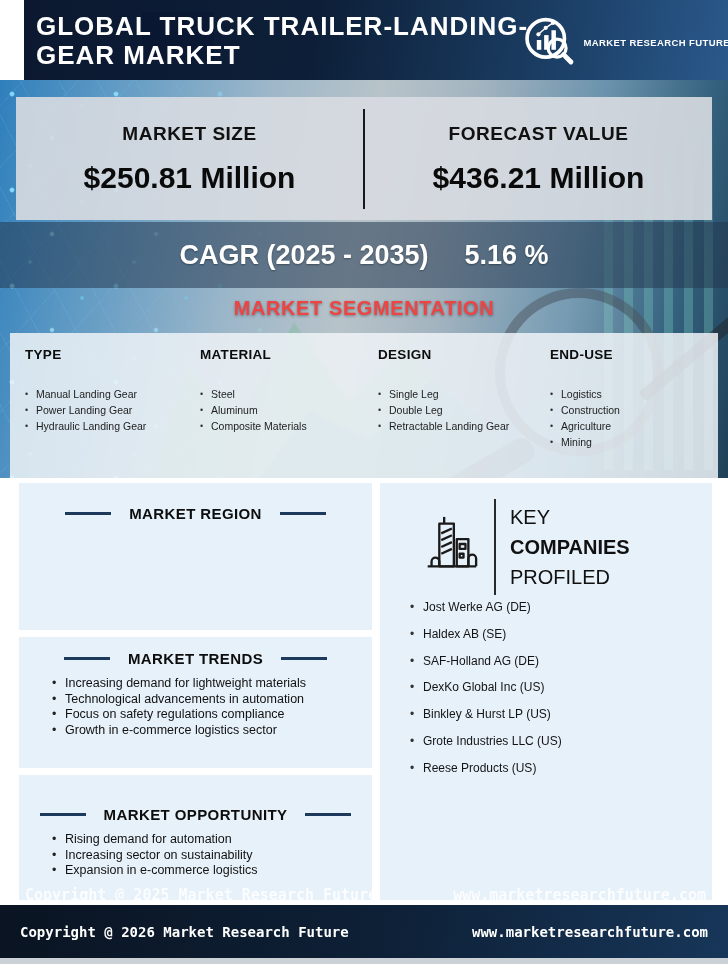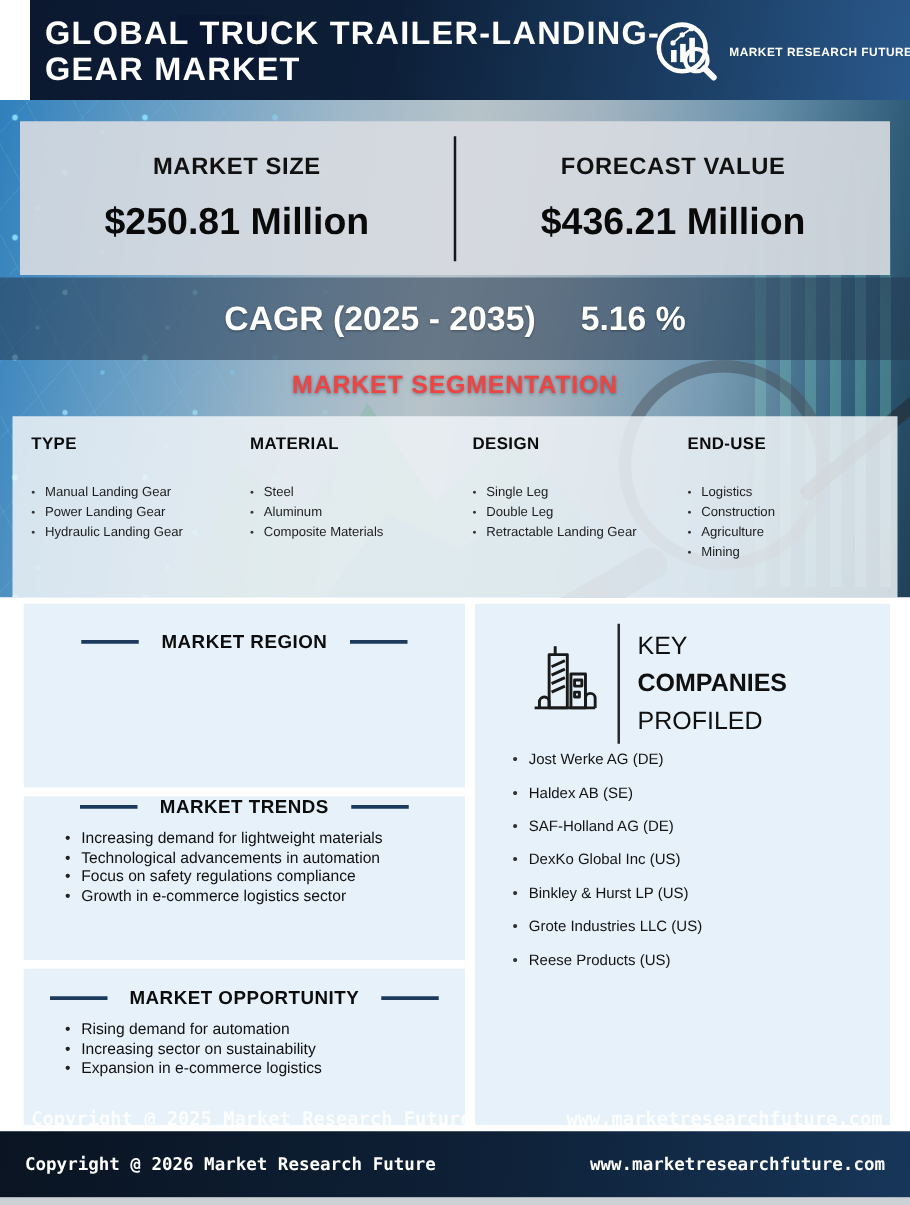--- a/index.html
+++ b/index.html
@@ -74,22 +74,22 @@
   .content { position:absolute; left:0; top:478px; width:728px; height:427px; background:#fff; z-index:3;}
   .lightbox { position:absolute; background:#e7f1fa; }
   .box-region { left:19px; top:5px; width:353px; height:147px;}
   .box-trends { left:19px; top:159px; width:353px; height:131px;}
   .box-opp    { left:19px; top:297px; width:353px; height:125px;}
   .box-comp   { left:380px; top:5px; width:332px; height:417px;}
   .sec-head { display:flex; align-items:center; justify-content:center; gap:18px;}
   .sec-head .dash { width:46px; height:3px; background:#1d3a5c;}
   .sec-head .txt { font-size:15px; font-weight:bold; color:#0d0d0d; letter-spacing:.4px;}
   .box-region .sec-head { padding-top:22px;}
-  .box-trends .sec-head { }
-  .box-opp .sec-head { padding-top:15px;}
+  .box-trends .sec-head { padding-top:13px;}
+  .box-opp .sec-head { padding-top:15px;margin-top:16px;}
   .blist { list-style:none; margin-top:9px; padding-left:33px;}
   .blist li { font-size:12.5px; color:#111; line-height:15.6px; padding-left:13px; position:relative;}
   .blist li::before { content:"•"; position:absolute; left:0; top:0; color:#222;}
 
   
   .comp-header { display:flex; align-items:center; gap:14px; padding:16px 0 0 38px;}
   .comp-icon svg { width:62px; height:62px; }
   .comp-divider { width:2px; height:96px; background:#2a2a2a;}
   .comp-title { font-size:20px; line-height:30px; color:#101010;}
   .comp-title .bold { font-weight:bold;}

